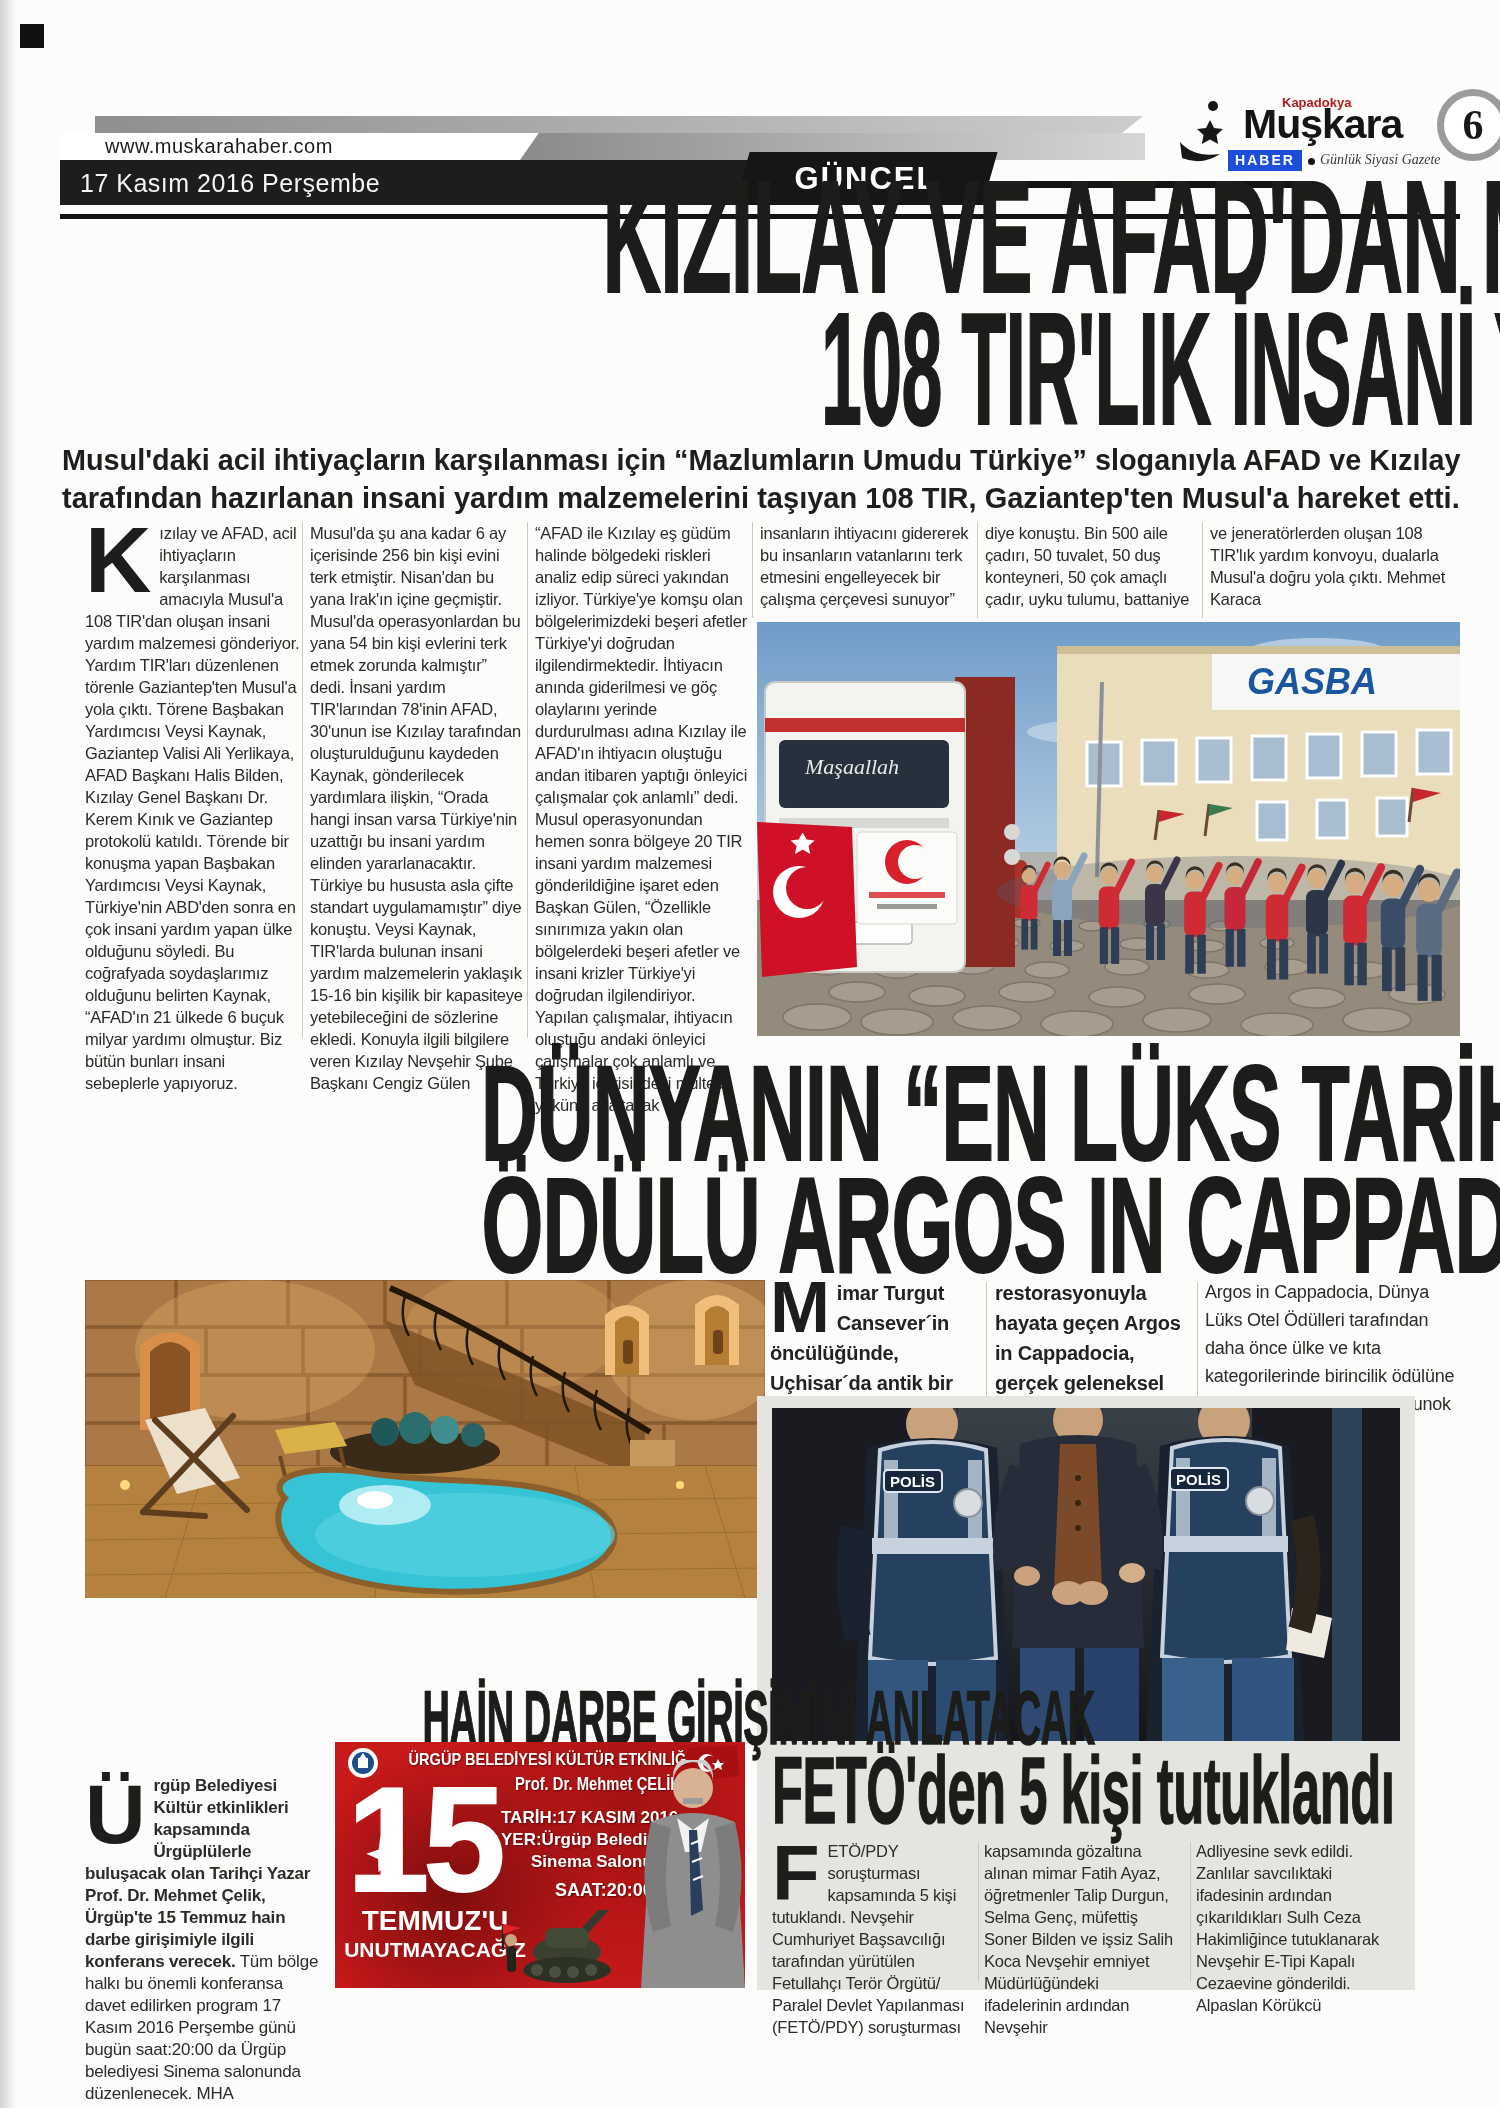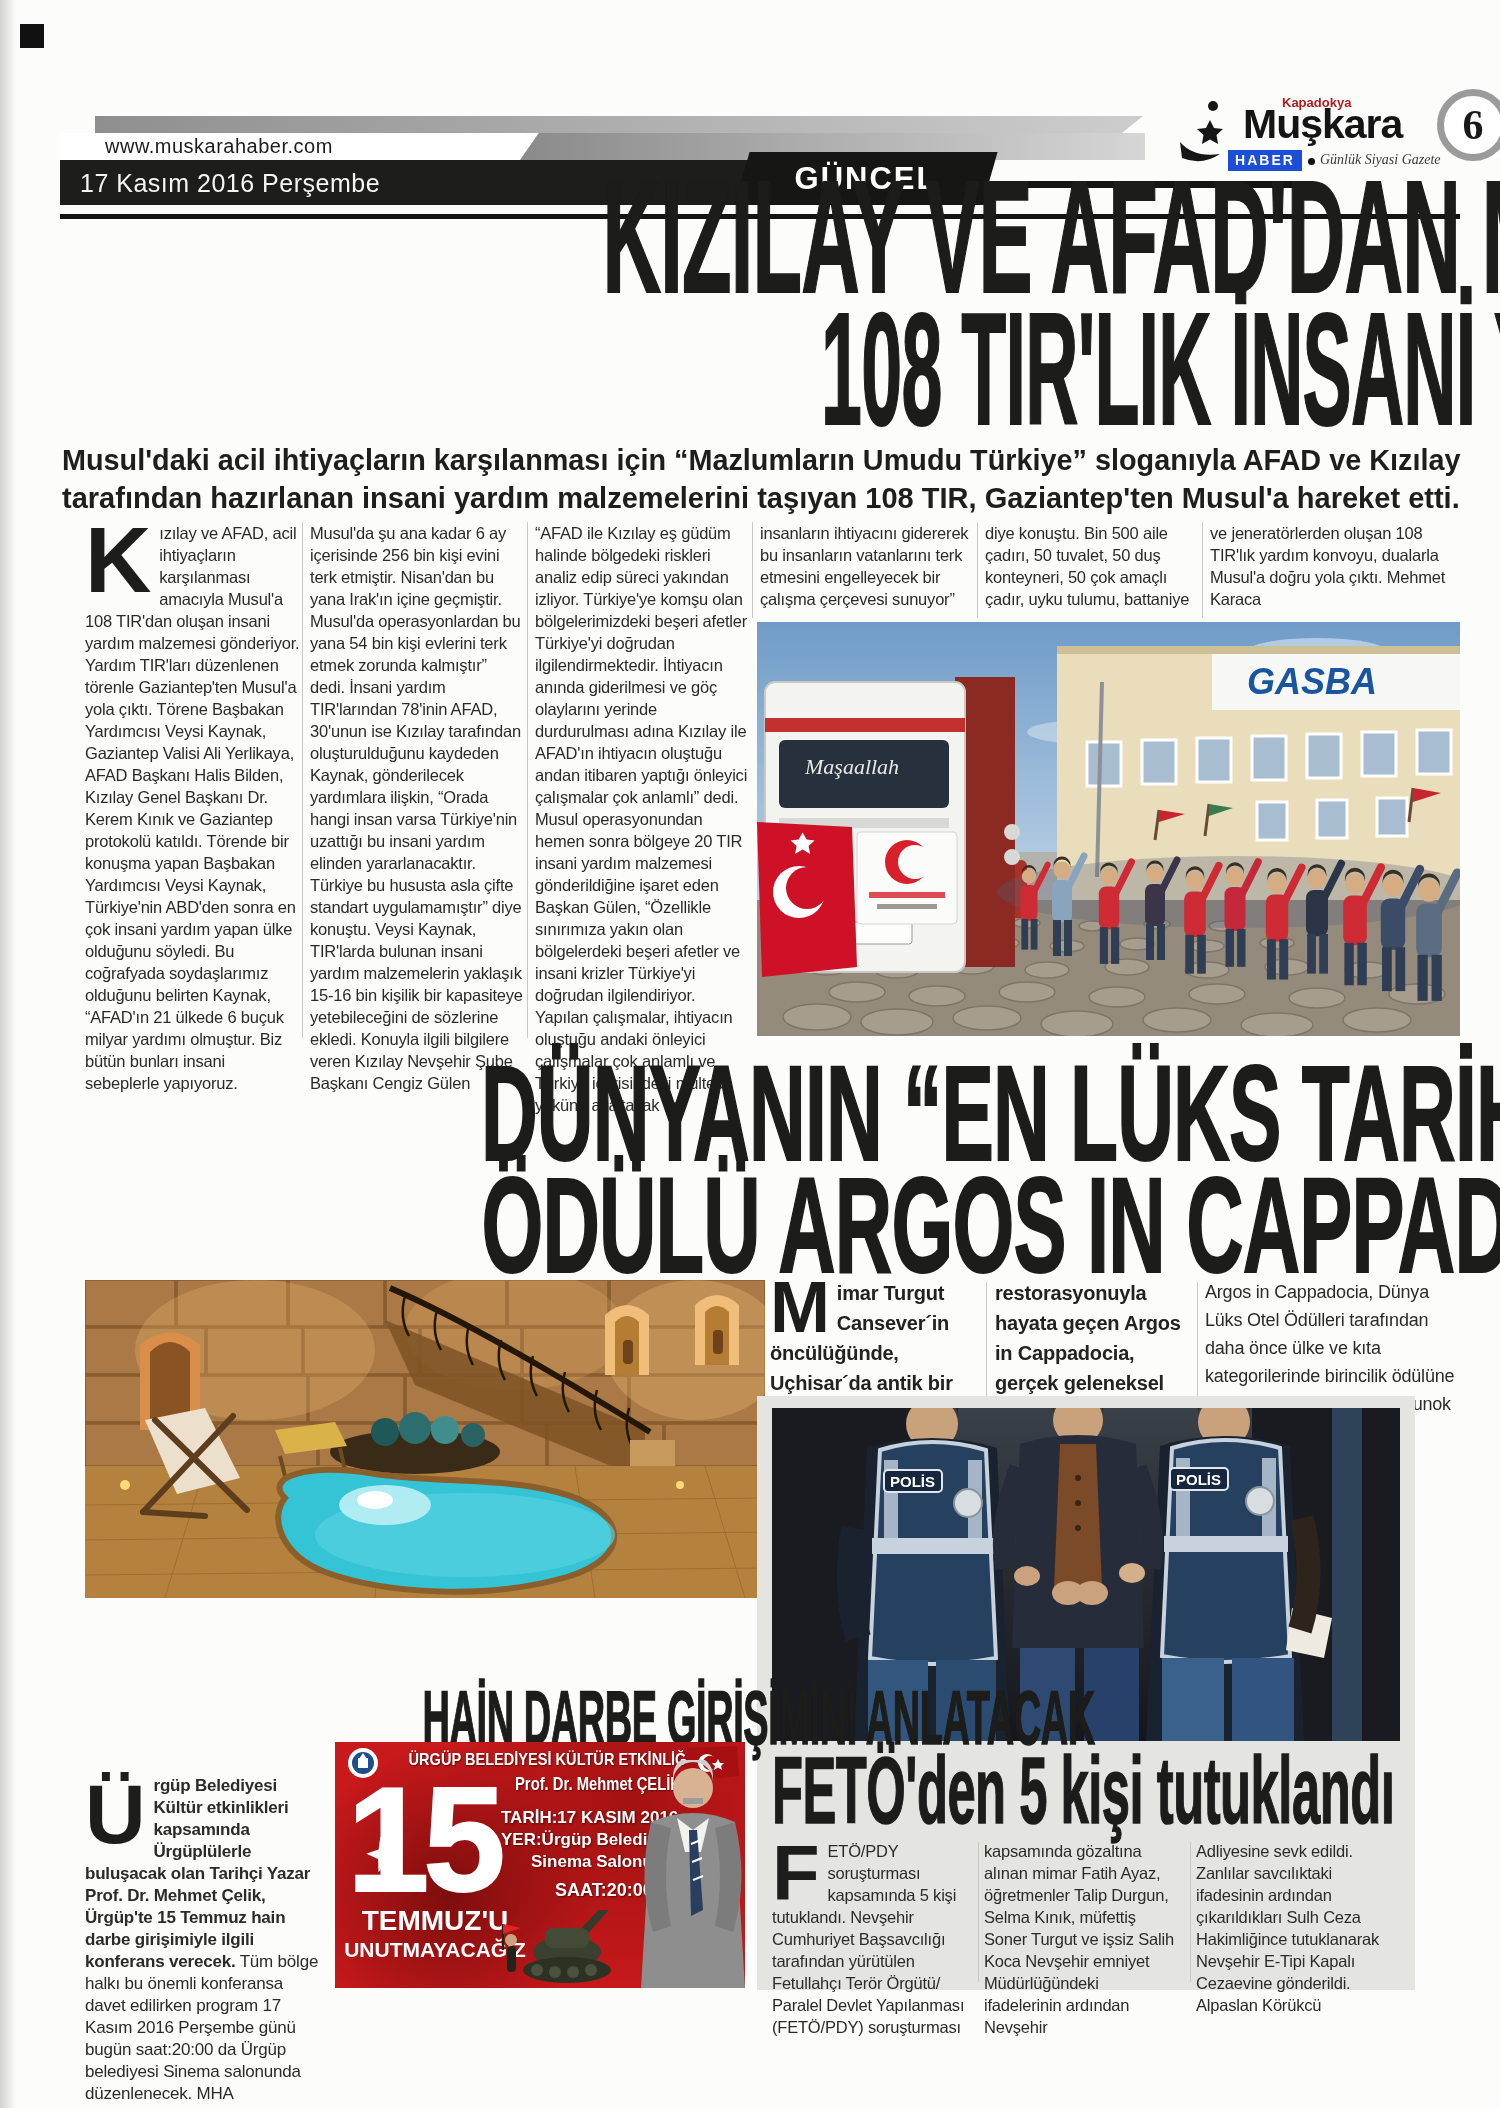--- a/index.html
+++ b/index.html
@@ -447,21 +447,21 @@
       <ellipse cx="360" cy="165" rx="13" ry="10" fill="#d4b08a"></ellipse>
     </g>
   </svg>
 
   <div class="abs" style="left:772px;top:1748px;width:628px;height:86px;">
     <span class="cond h4size" style="transform: scaleX(0.534364); transform-origin: left top;">FETÖ'den 5 kişi tutuklandı</span>
   </div>
   <div class="abs bodycol" style="left:772px;top:1840px;width:196px;height:146px;">
     <span class="dropcap" style="font-size:78px;line-height:58px;">F</span><span>ETÖ/PDY soruşturması kapsamında 5 kişi tutuklandı. Nevşehir Cumhuriyet Başsavcılığı tarafından yürütülen Fetullahçı Terör Örgütü/ Paralel Devlet Yapılanması (FETÖ/PDY) soruşturması</span>
   </div>
-  <div class="abs bodycol" style="left:984px;top:1840px;width:196px;height:146px;"><span>kapsamında gözaltına alınan mimar Fatih Ayaz, öğretmenler Talip Durgun, Selma Kınık, müfettiş Soner Turgut ve işsiz Salih Koca Nevşehir emniyet Müdürlüğündeki ifadelerinin ardından Nevşehir</span></div>
+  <div class="abs bodycol" style="left:984px;top:1840px;width:196px;height:146px;"><span>kapsamında gözaltına alınan mimar Fatih Ayaz, öğretmenler Talip Durgun, Selma Genç, müfettiş Soner Bilden ve işsiz Salih Koca Nevşehir emniyet Müdürlüğündeki ifadelerinin ardından Nevşehir</span></div>
   <div class="abs bodycol" style="left:1196px;top:1840px;width:205px;height:146px;"><span>Adliyesine sevk edildi. Zanlılar savcılıktaki ifadesinin ardından çıkarıldıkları Sulh Ceza Hakimliğince tutuklanarak Nevşehir E-Tipi Kapalı Cezaevine gönderildi. Alpaslan Körükcü</span></div>
   <div class="abs vrule" style="left:978px;top:1842px;height:140px;"></div>
   <div class="abs vrule" style="left:1190px;top:1842px;height:140px;"></div>
 
   <div class="abs" style="left:85px;top:1686px;width:680px;text-align:center;height:70px;">
     <span class="cond h3size" style="transform: scaleX(0.498886); transform-origin: center top;">HAİN DARBE GİRİŞİMİNİ ANLATACAK</span>
   </div>
   <div class="abs bodycol" style="left:85px;top:1775px;width:243px;height:320px;font-size:17px;line-height:22px;">
     <span class="dropcap" style="font-size:84px;line-height:70px;">Ü</span><span style="font-weight:bold;">rgüp Belediyesi Kültür etkinlikleri kapsamında Ürgüplülerle buluşacak olan Tarihçi Yazar Prof. Dr. Mehmet Çelik, Ürgüp'te 15 Temmuz hain darbe girişimiyle ilgili konferans verecek.</span><span> Tüm bölge halkı bu önemli konferansa davet edilirken program 17 Kasım 2016 Perşembe günü bugün saat:20:00 da Ürgüp belediyesi Sinema salonunda düzenlenecek. MHA</span>
   </div>

